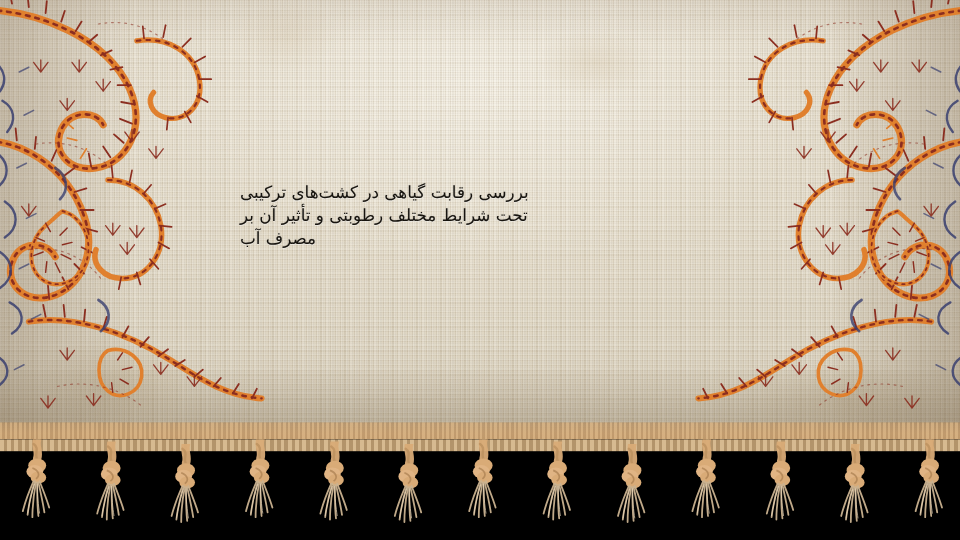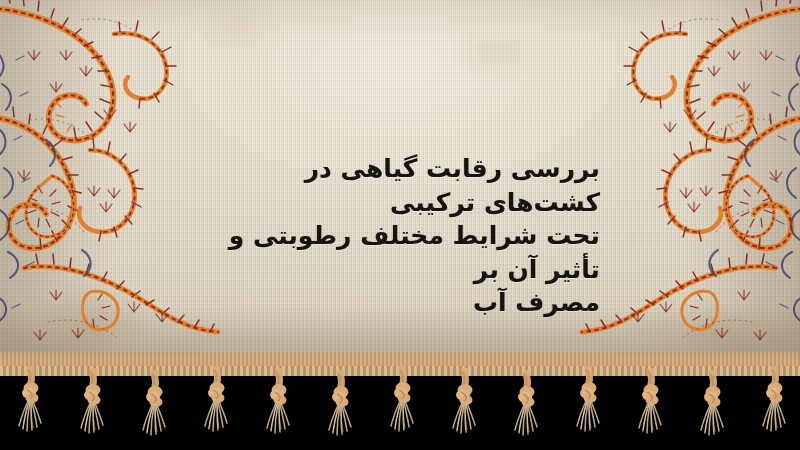--- a/index.html
+++ b/index.html
@@ -62,25 +62,25 @@
 
   
   .ornament{position:absolute;top:0;width:250px;height:372px;}
   #orn-left{left:-6px;}
   #orn-right{right:-6px;transform:scaleX(-1);}
   .ornament svg{display:block;width:100%;height:100%;}
 
   
   #title-block{
     position:absolute;left:200px;top:152px;width:400px;
-    text-align:right;
+    text-align:left;
     line-height:1.34;
     color:#17140f;
-    font-size:25px;
-    font-weight:bold;
+    font-size:14px;
+    font-weight:normal;
     direction:rtl;
     text-shadow:0 1px 0 rgba(255,255,255,.45), 0 0 1px rgba(0,0,0,.25);
     letter-spacing:0px;
     white-space:pre-line;
   }
 
   
   #fringe{
     position:absolute;left:0;top:366px;width:800px;height:84px;
     background:#000;

